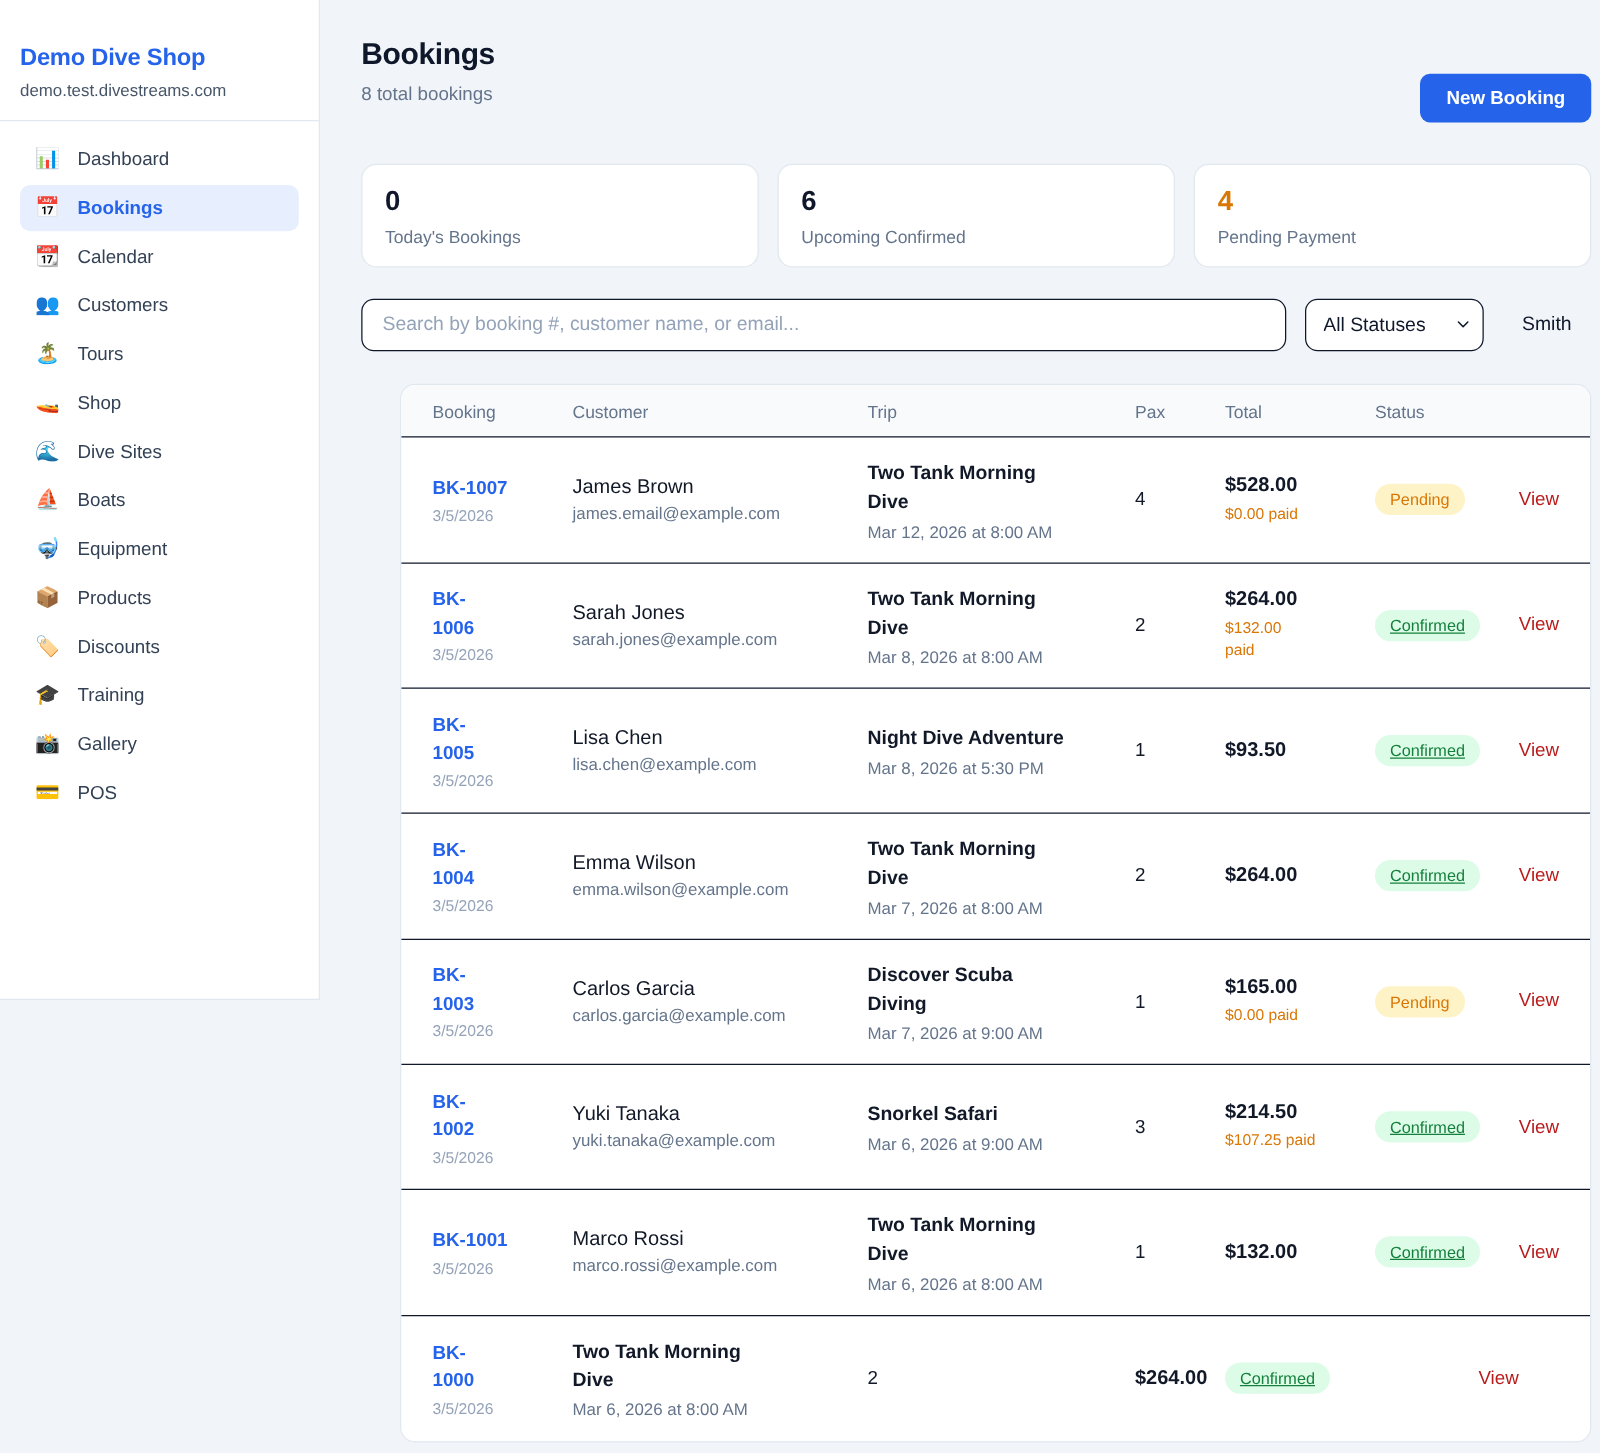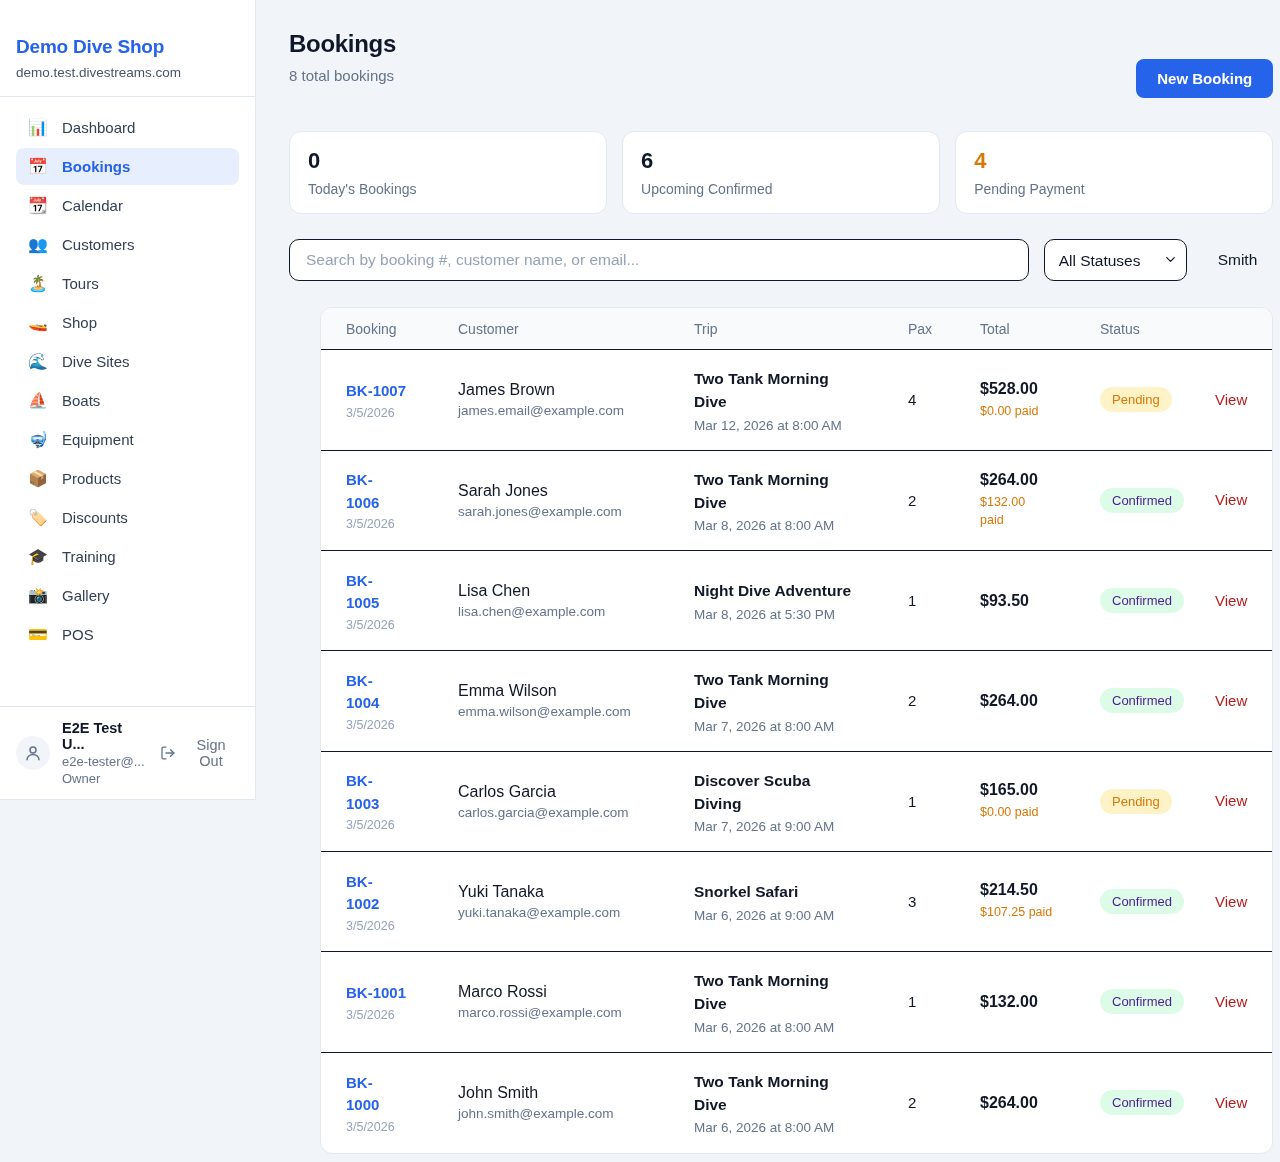--- a/index.html
+++ b/index.html
@@ -63,21 +63,21 @@
   .booking-date { font-size:12.5px; color:#94a3b8; margin-top:3px; }
   .cust-name { font-size:16px; font-weight:500; color:#111827; }
   .cust-email { font-size:13.5px; color:#64748b; margin-top:4px; }
   .trip-name { font-size:15.5px; font-weight:600; color:#111827; line-height:1.5; white-space:pre-line; }
   .trip-date { font-size:13.5px; color:#64748b; margin-top:4px; }
   .pax { font-size:15px; color:#111827; }
   .total { font-size:16px; font-weight:700; color:#111827; }
   .paid { font-size:12.5px; font-weight:500; color:#d97706; margin-top:4px; line-height:1.45; white-space:pre-line; }
   .badge { display:inline-block; padding:5px 12px; border-radius:999px; font-size:13px; font-weight:500; }
   .badge.pending { color:#d97706; background:#fef3c7; }
-  .badge.confirmed { color:#4c1d95; background:#dcfce7; }
+  .badge.confirmed { color:#15803d; background:#dcfce7;text-decoration:underline; }
   .view-cell { justify-self:end; }
   .view-link { color:#b91c1c; font-size:15px; font-weight:500; text-decoration:none; cursor:pointer; }
 </style>
 </head>
 <body>
 
 <div class="app">
 
   <aside class="sidebar">
     <div class="brand">
@@ -135,41 +135,20 @@
         </div>
         <div class="nav-item">
           <span class="nav-icon">📸</span>
           <span>Gallery</span>
         </div>
         <div class="nav-item">
           <span class="nav-icon">💳</span>
           <span>POS</span>
         </div>
       </nav>
-    <div class="user-section">
-      <div class="avatar">
-        <svg width="18" height="18" viewBox="0 0 24 24" fill="none" stroke="#64748b" stroke-width="2" stroke-linecap="round">
-          <circle cx="12" cy="8" r="4"></circle>
-            <path d="M4 21c0-4 3.6-7 8-7s8 3 8 7"></path>
-        </svg>
-      </div>
-      <div>
-        <div class="user-name">E2E Test U...</div>
-        <div class="user-email">e2e-tester@...</div>
-        <div class="user-role">Owner</div>
-      </div>
-      <button class="signout">
-        <svg width="16" height="16" viewBox="0 0 24 24" fill="none" stroke="#64748b" stroke-width="2" stroke-linecap="round" stroke-linejoin="round">
-          <path d="M9 21H5a2 2 0 0 1-2-2V5a2 2 0 0 1 2-2h4"></path>
-            <polyline points="16 17 21 12 16 7"></polyline>
-            <line x1="21" y1="12" x2="9" y2="12"></line>
-        </svg>
-        <span>Sign Out</span>
-      </button>
-    </div>
   </aside>
 
   <main class="main">
     <div class="page-header">
       <div>
         <h1 class="page-title">Bookings</h1>
         <div class="page-subtitle">8 total bookings</div>
       </div>
       <button class="btn-primary">New Booking</button>
     </div>
@@ -408,24 +387,20 @@
     </div>
   </div>
 
   <div class="tgrid trow">
     <div>
       <a class="booking-id">BK-
 1000</a>
       <div class="booking-date">3/5/2026</div>
     </div>
     <div>
-      <div class="cust-name">John Smith</div>
-      <div class="cust-email">john.smith@example.com</div>
-    </div>
-    <div>
       <div class="trip-name">Two Tank Morning
 Dive</div>
       <div class="trip-date">Mar 6, 2026 at 8:00 AM</div>
     </div>
     <div class="pax">2</div>
     <div>
       <div class="total">$264.00</div>
 
     </div>
     <div>

